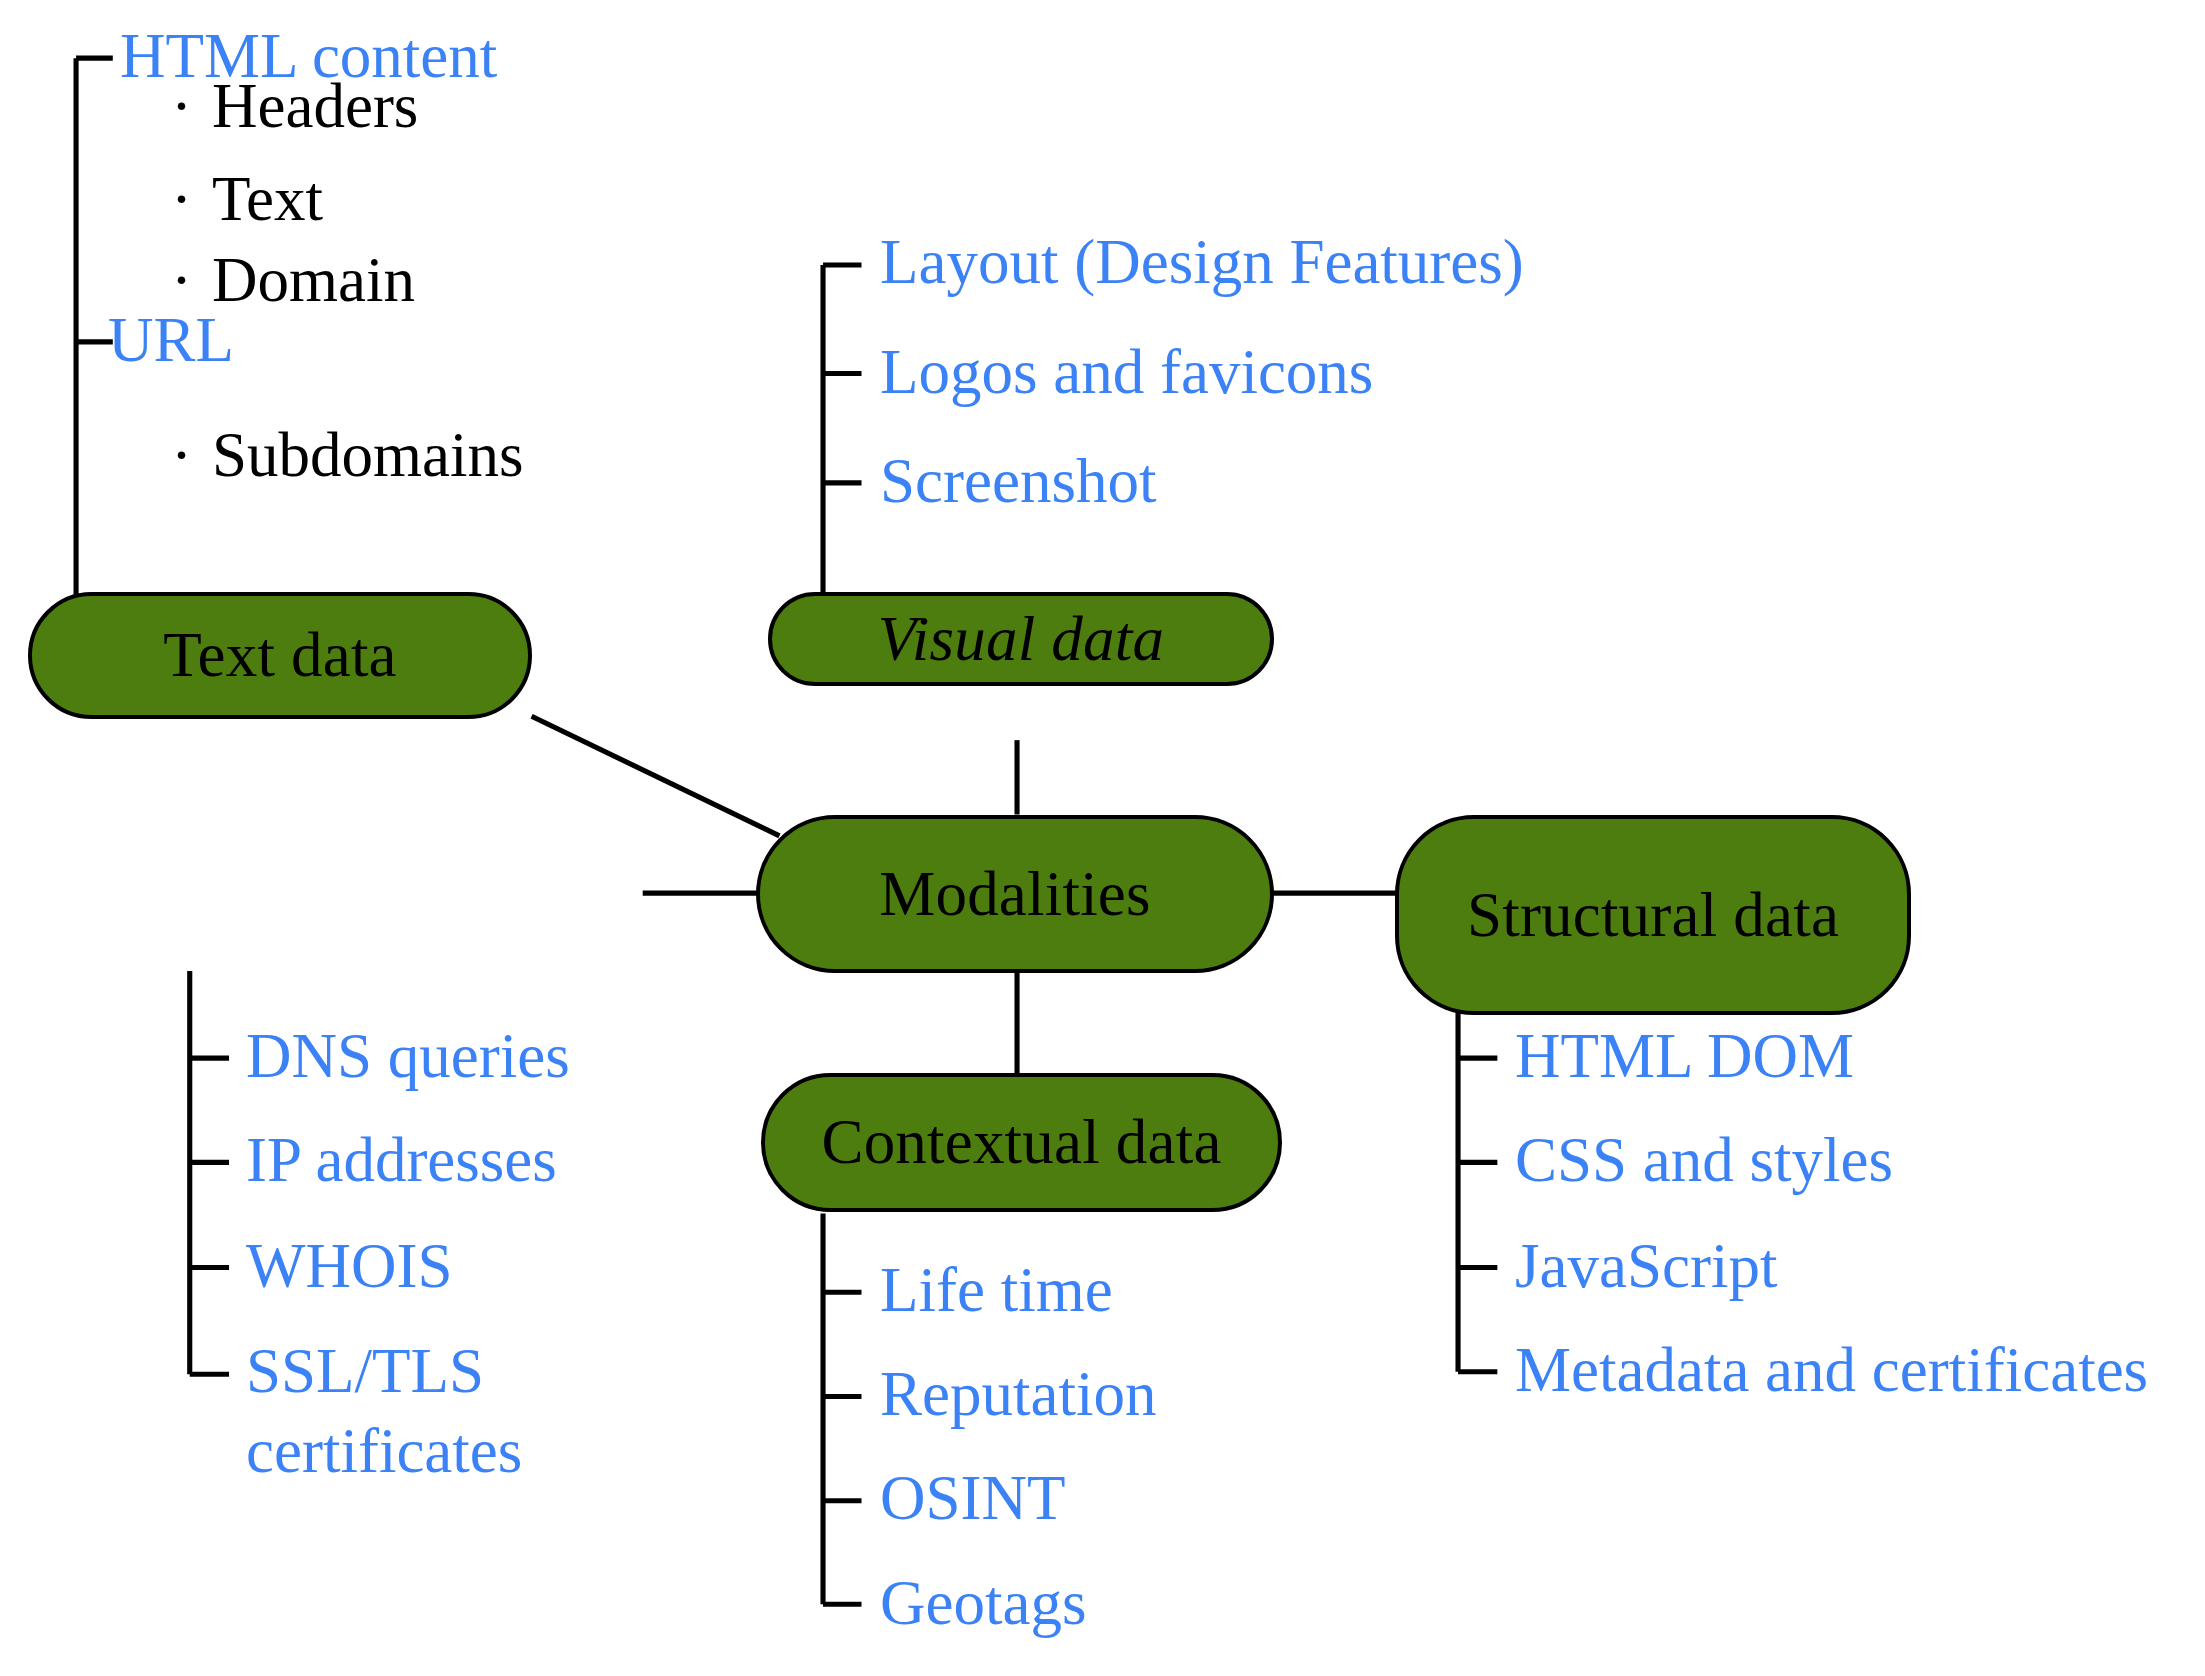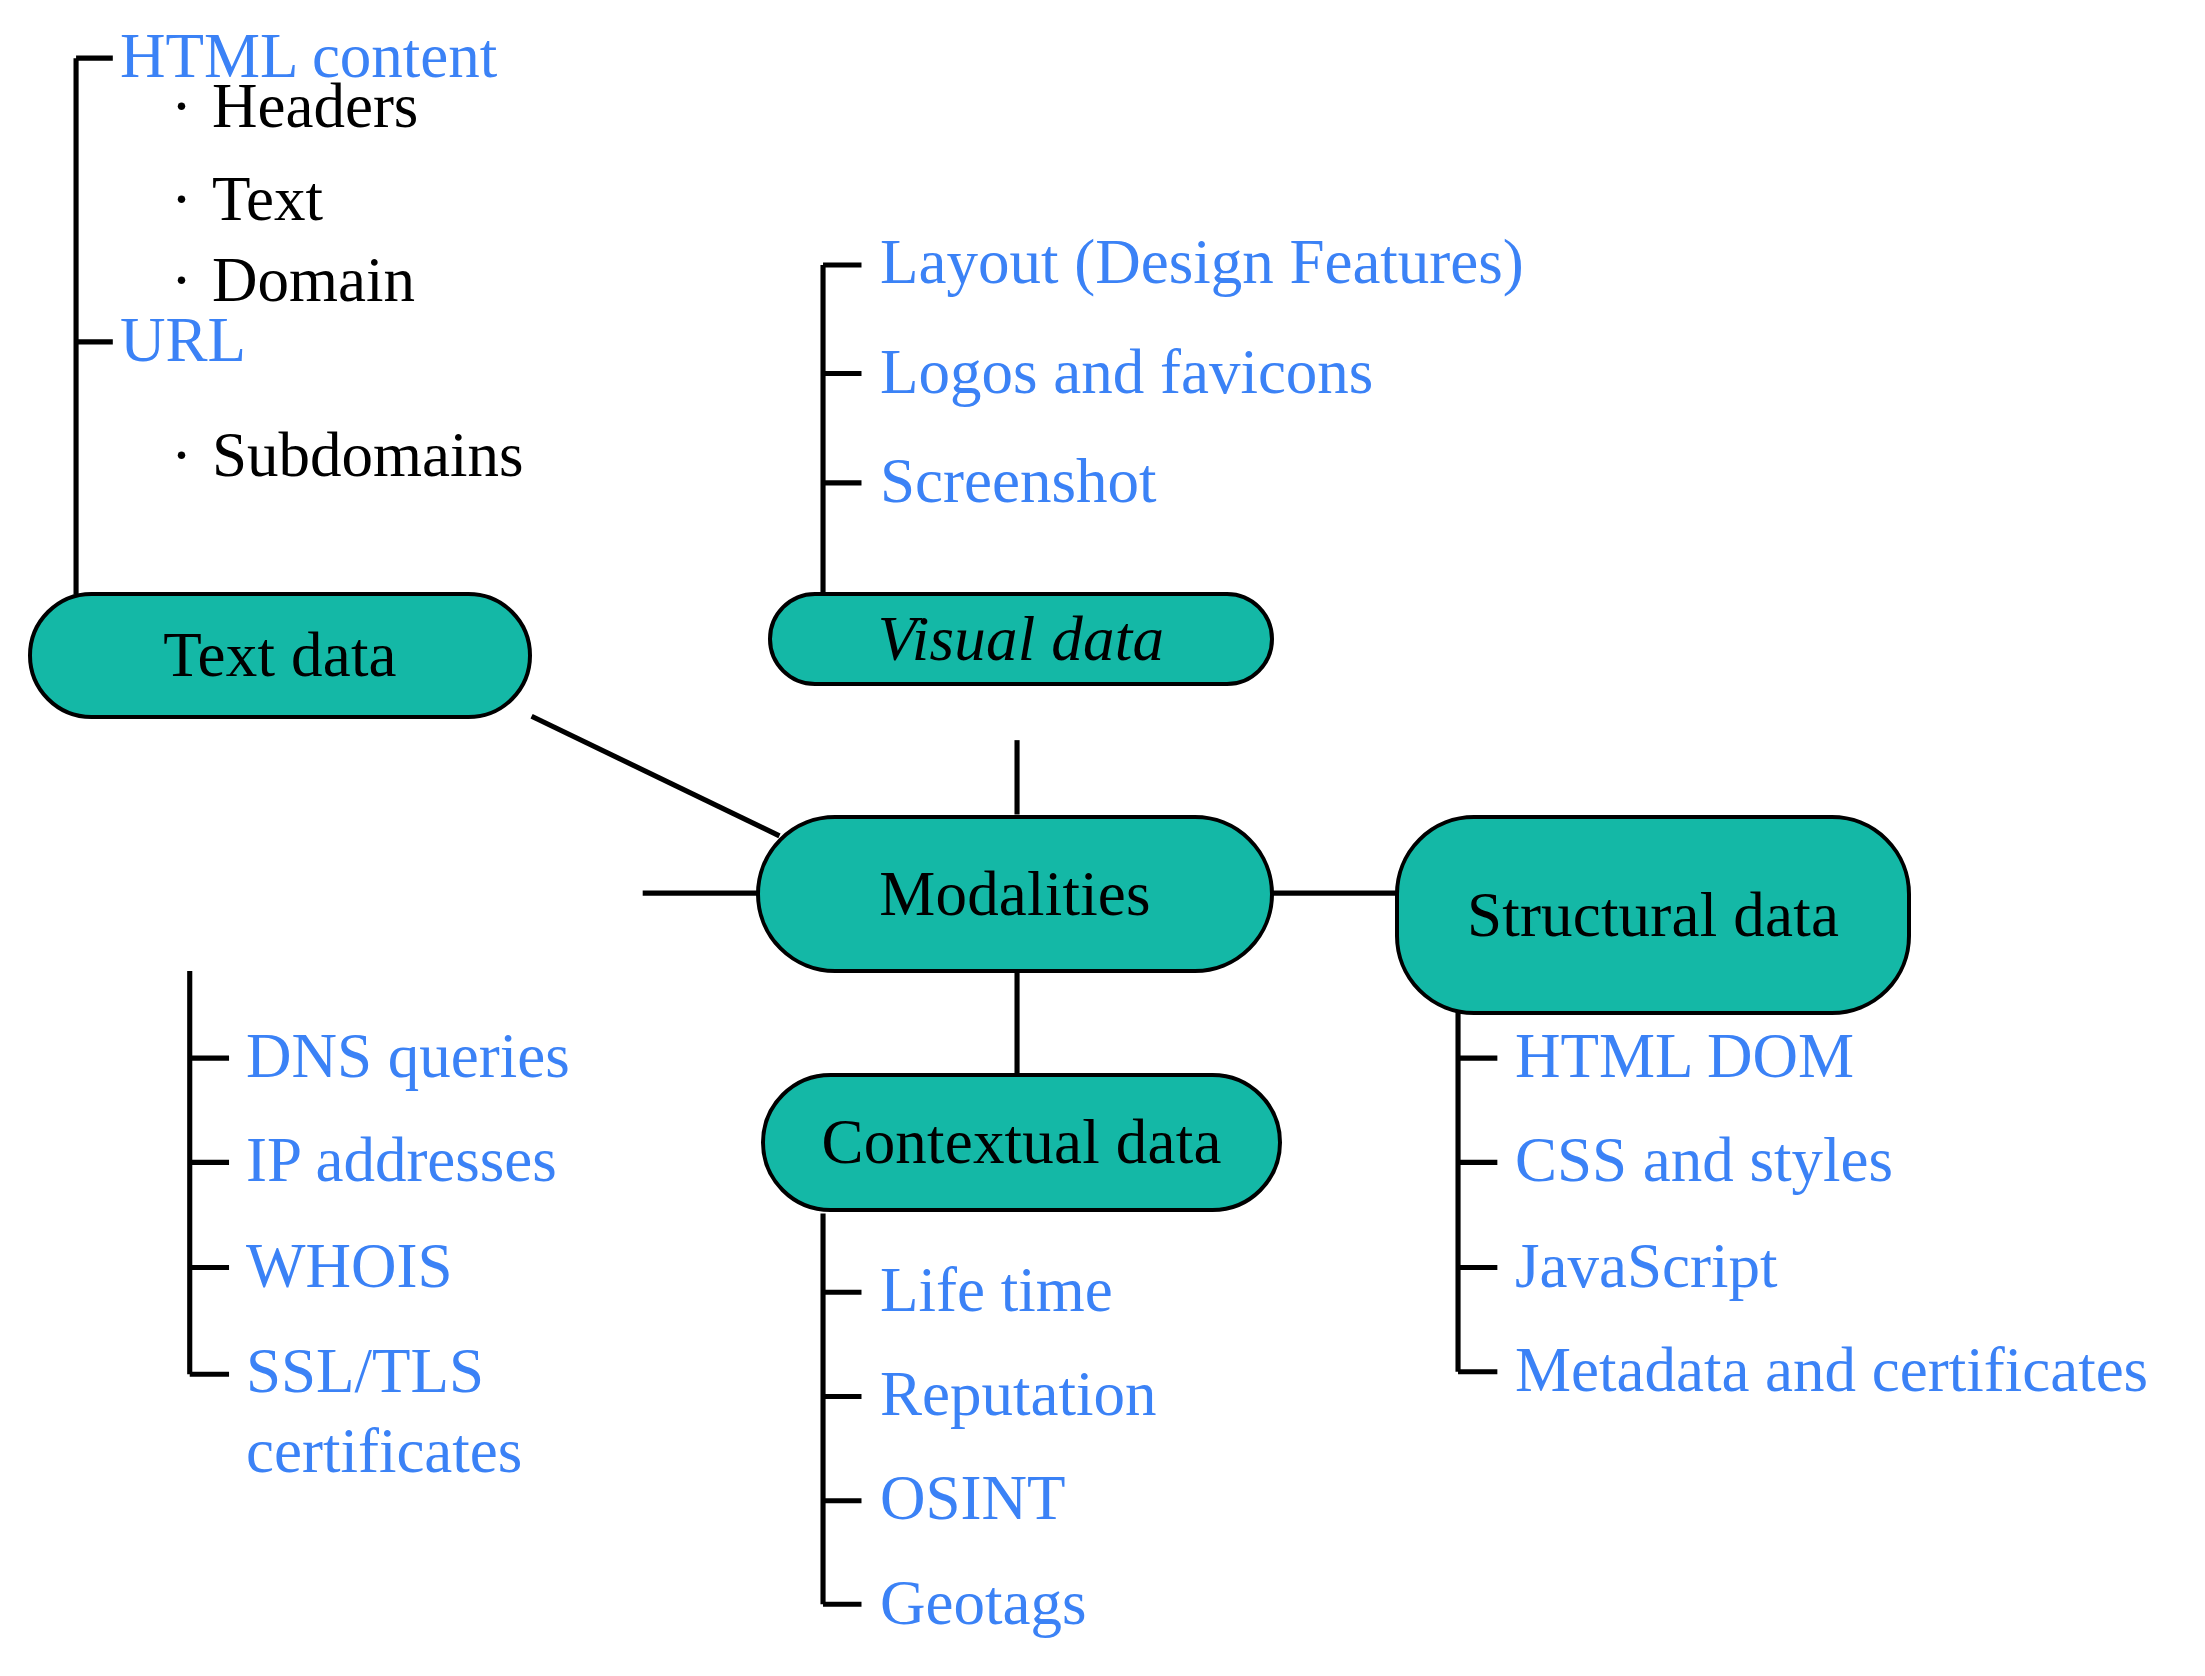--- a/index.html
+++ b/index.html
@@ -22,21 +22,21 @@
     top: 0;
     width: 2205px;
     height: 1676px;
     pointer-events: none;
   }
   .node {
     position: absolute;
     box-sizing: border-box;
     border: 4.3px solid #000000;
     border-radius: 79px;
-    background: #14b8a6;
+    background: #4d7c0f;
     display: flex;
     align-items: center;
     justify-content: center;
     font-size: 63px;
     line-height: 1;
     white-space: nowrap;
     letter-spacing: 0.2px;
   }
   .leaf {
     position: absolute;
@@ -113,21 +113,21 @@
   <div class="bullet-item" style="left:171px; top:75px;">
     <span class="bullet-dot">·</span>
     <span>Headers</span>
   </div>
 
   <div class="bullet-item" style="left:171px; top:168px;">
     <span class="bullet-dot">·</span>
     <span>Text</span>
   </div>
 
-  <div class="leaf" style="left:120px; top:305px;">URL</div>
+  <div class="leaf" style="left:108px; top:305px;">URL</div>
 
   <div class="bullet-item" style="left:171px; top:246px; top:249px;">
     <span class="bullet-dot">·</span>
     <span>Domain</span>
   </div>
 
   <div class="bullet-item" style="left:171px; top:424px;">
     <span class="bullet-dot">·</span>
     <span>Subdomains</span>
   </div>

